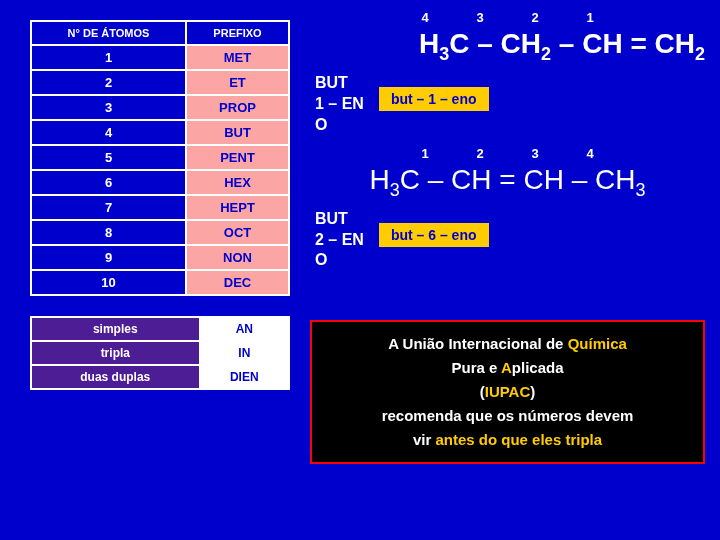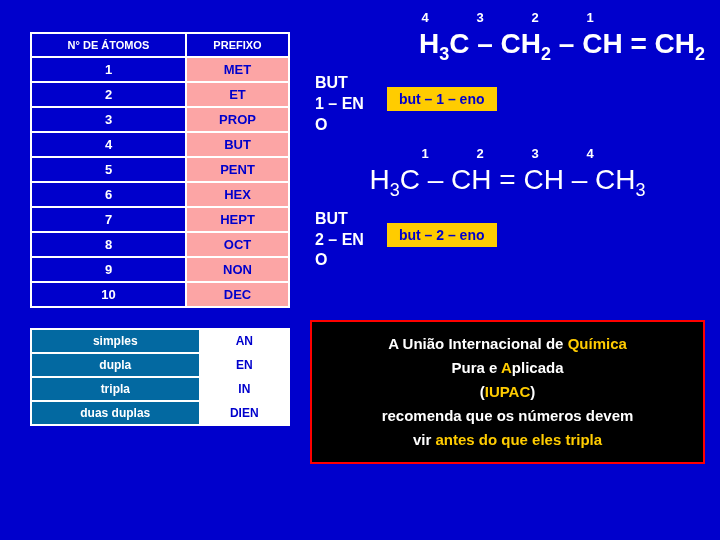--- a/index.html
+++ b/index.html
@@ -11,21 +11,20 @@
       overflow: hidden;
       position: relative;
     }
 
     
     .left-section {
       position: absolute;
       left: 30px;
       top: 20px;
       width: 260px;
-      margin-top: 12px;
     }
 
     .main-table {
       width: 100%;
       border-collapse: collapse;
       border: 2px solid white;
     }
 
     .main-table th {
       background-color: #0000cc;
@@ -64,21 +63,21 @@
 
     .bond-table td {
       border: 2px solid white;
       text-align: center;
       padding: 4px 8px;
       font-size: 12px;
       font-weight: bold;
     }
 
     .bond-table td:first-child {
-      background-color: #0369a1;
+      background-color: #4c1d95;
       color: white;
     }
 
     .bond-table td:last-child {
       background-color: white;
       color: #0000cc;
     }
 
     
     .right-section {
@@ -132,21 +131,21 @@
       font-weight: bold;
       line-height: 1.3;
     }
 
     .buteno-label {
       background-color: #ffcc00;
       color: #0000cc;
       font-size: 14px;
       font-weight: bold;
       padding: 4px 12px;
-      margin-left: 23px;
+      margin-left: 15px;
       margin-top: 14px;
     }
 
     .number-row-2 {
       display: flex;
       justify-content: center;
       gap: 0px;
       margin-bottom: 2px;
     }
 
@@ -253,24 +252,20 @@
       </tbody>
   </table>
 
   <table class="bond-table">
     <tbody id="bond-tbody">
         <tr>
           <td>simples</td>
           <td>AN</td>
         </tr>
         <tr>
-          <td>dupla</td>
-          <td>EN</td>
-        </tr>
-        <tr>
           <td>tripla</td>
           <td>IN</td>
         </tr>
         <tr>
           <td>duas duplas</td>
           <td>DIEN</td>
         </tr>
       </tbody>
   </table>
 </div>
@@ -307,21 +302,21 @@
   <div class="formula-line-2 formula-line">
     H<sub>3</sub>C – CH = CH – CH<sub>3</sub>
   </div>
 
   <div class="buteno-section-2 buteno-section">
     <div class="buteno-text">
       <div>BUT</div>
       <div>2 – EN</div>
       <div>O</div>
     </div>
-    <div class="buteno-label">but – 2 – eno</div>
+    <div class="buteno-label">but – 6 – eno</div>
   </div>
 
 </div>
 
 <div class="iupac-box">
   <div class="iupac-text">
     <div>
       <span>A União Internacional de </span><span class="highlight-yellow">Química</span>
     </div>
     <div>

